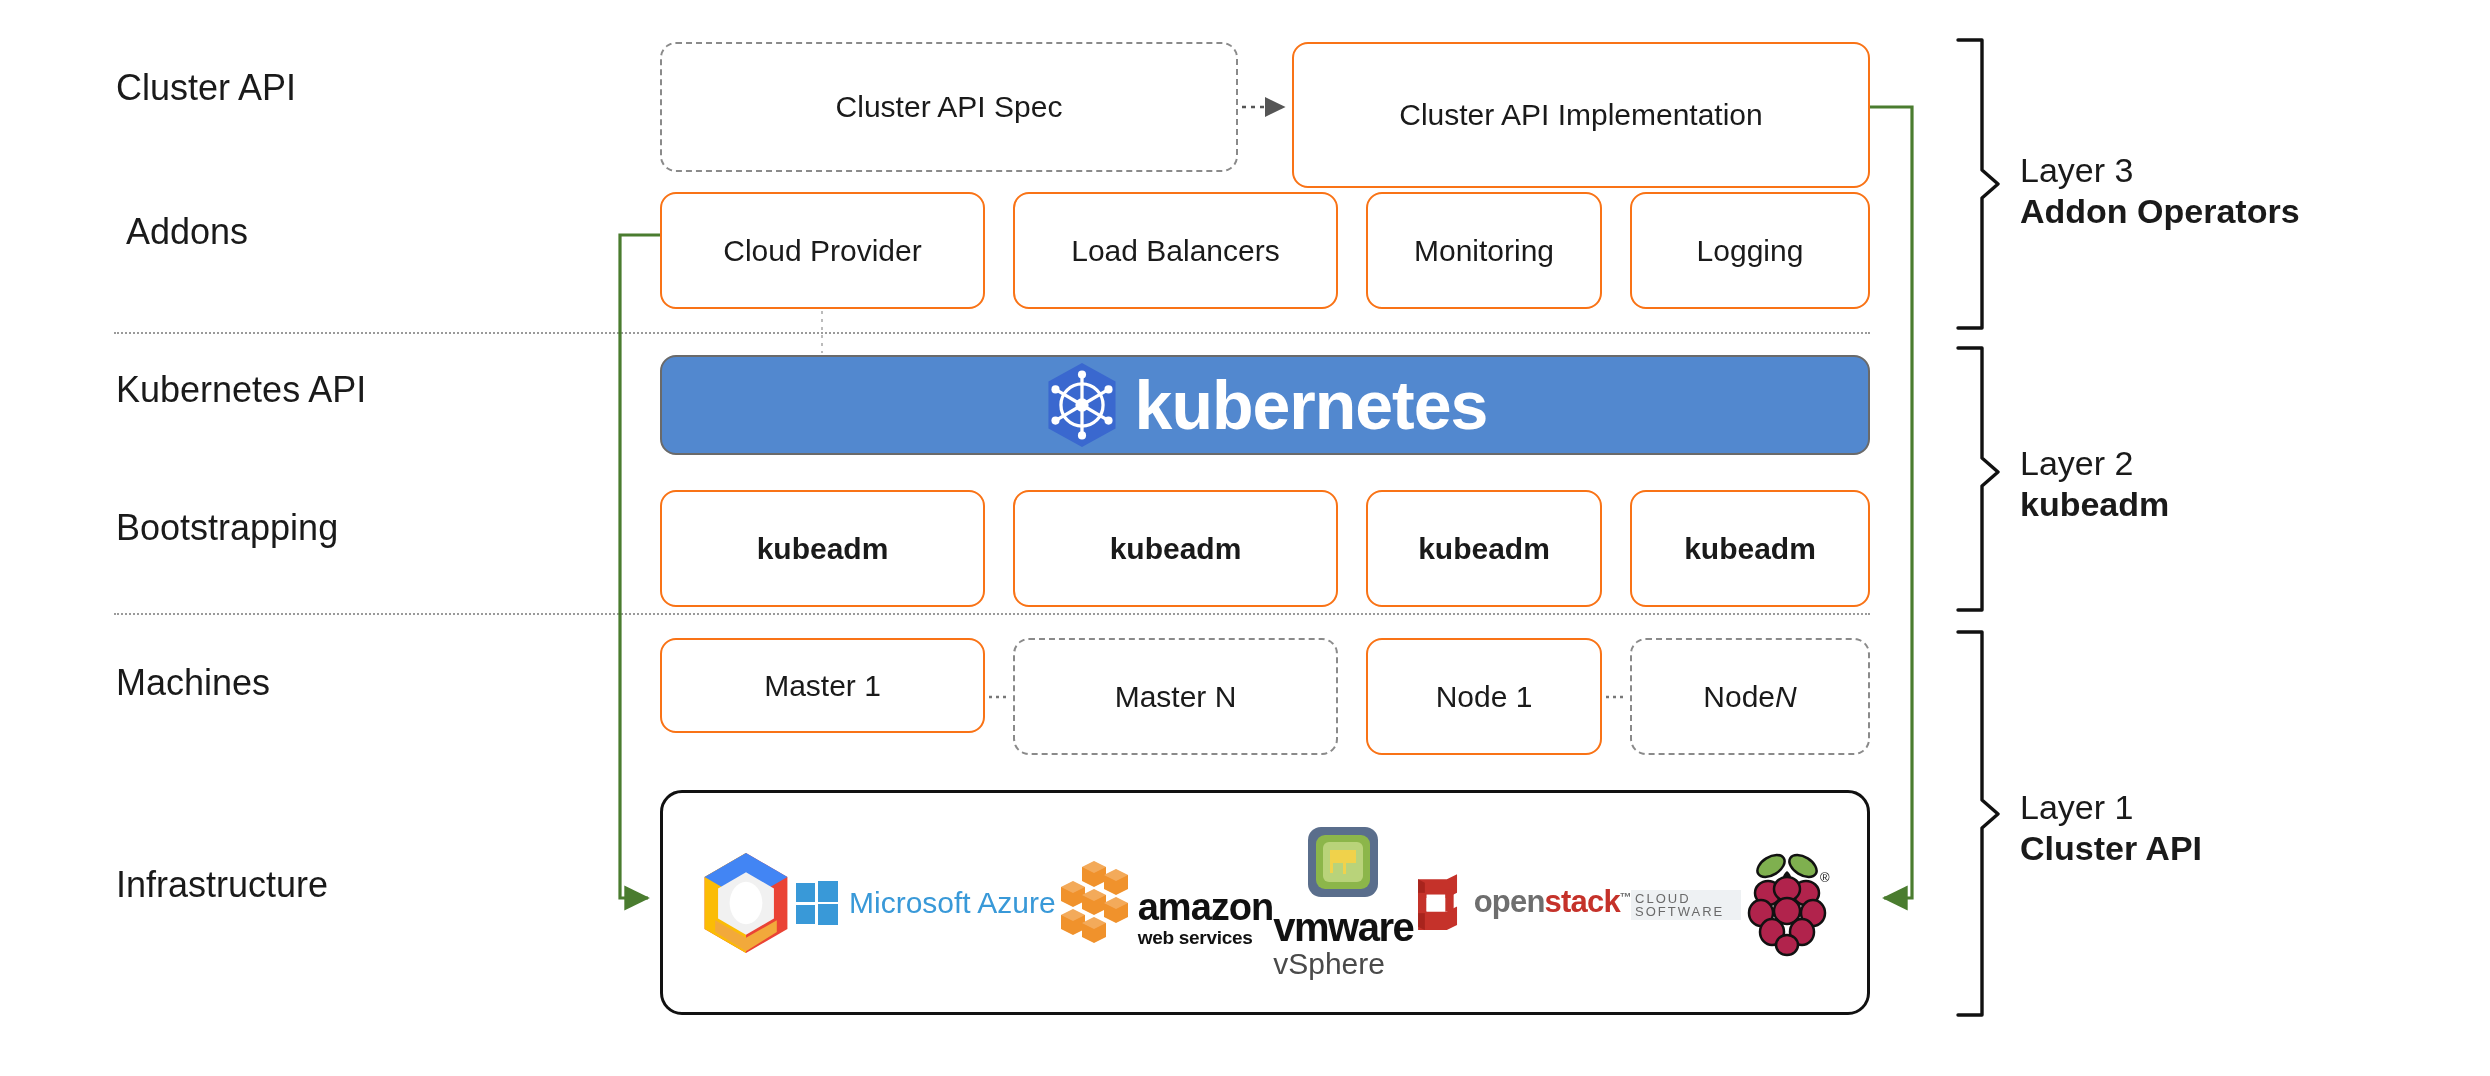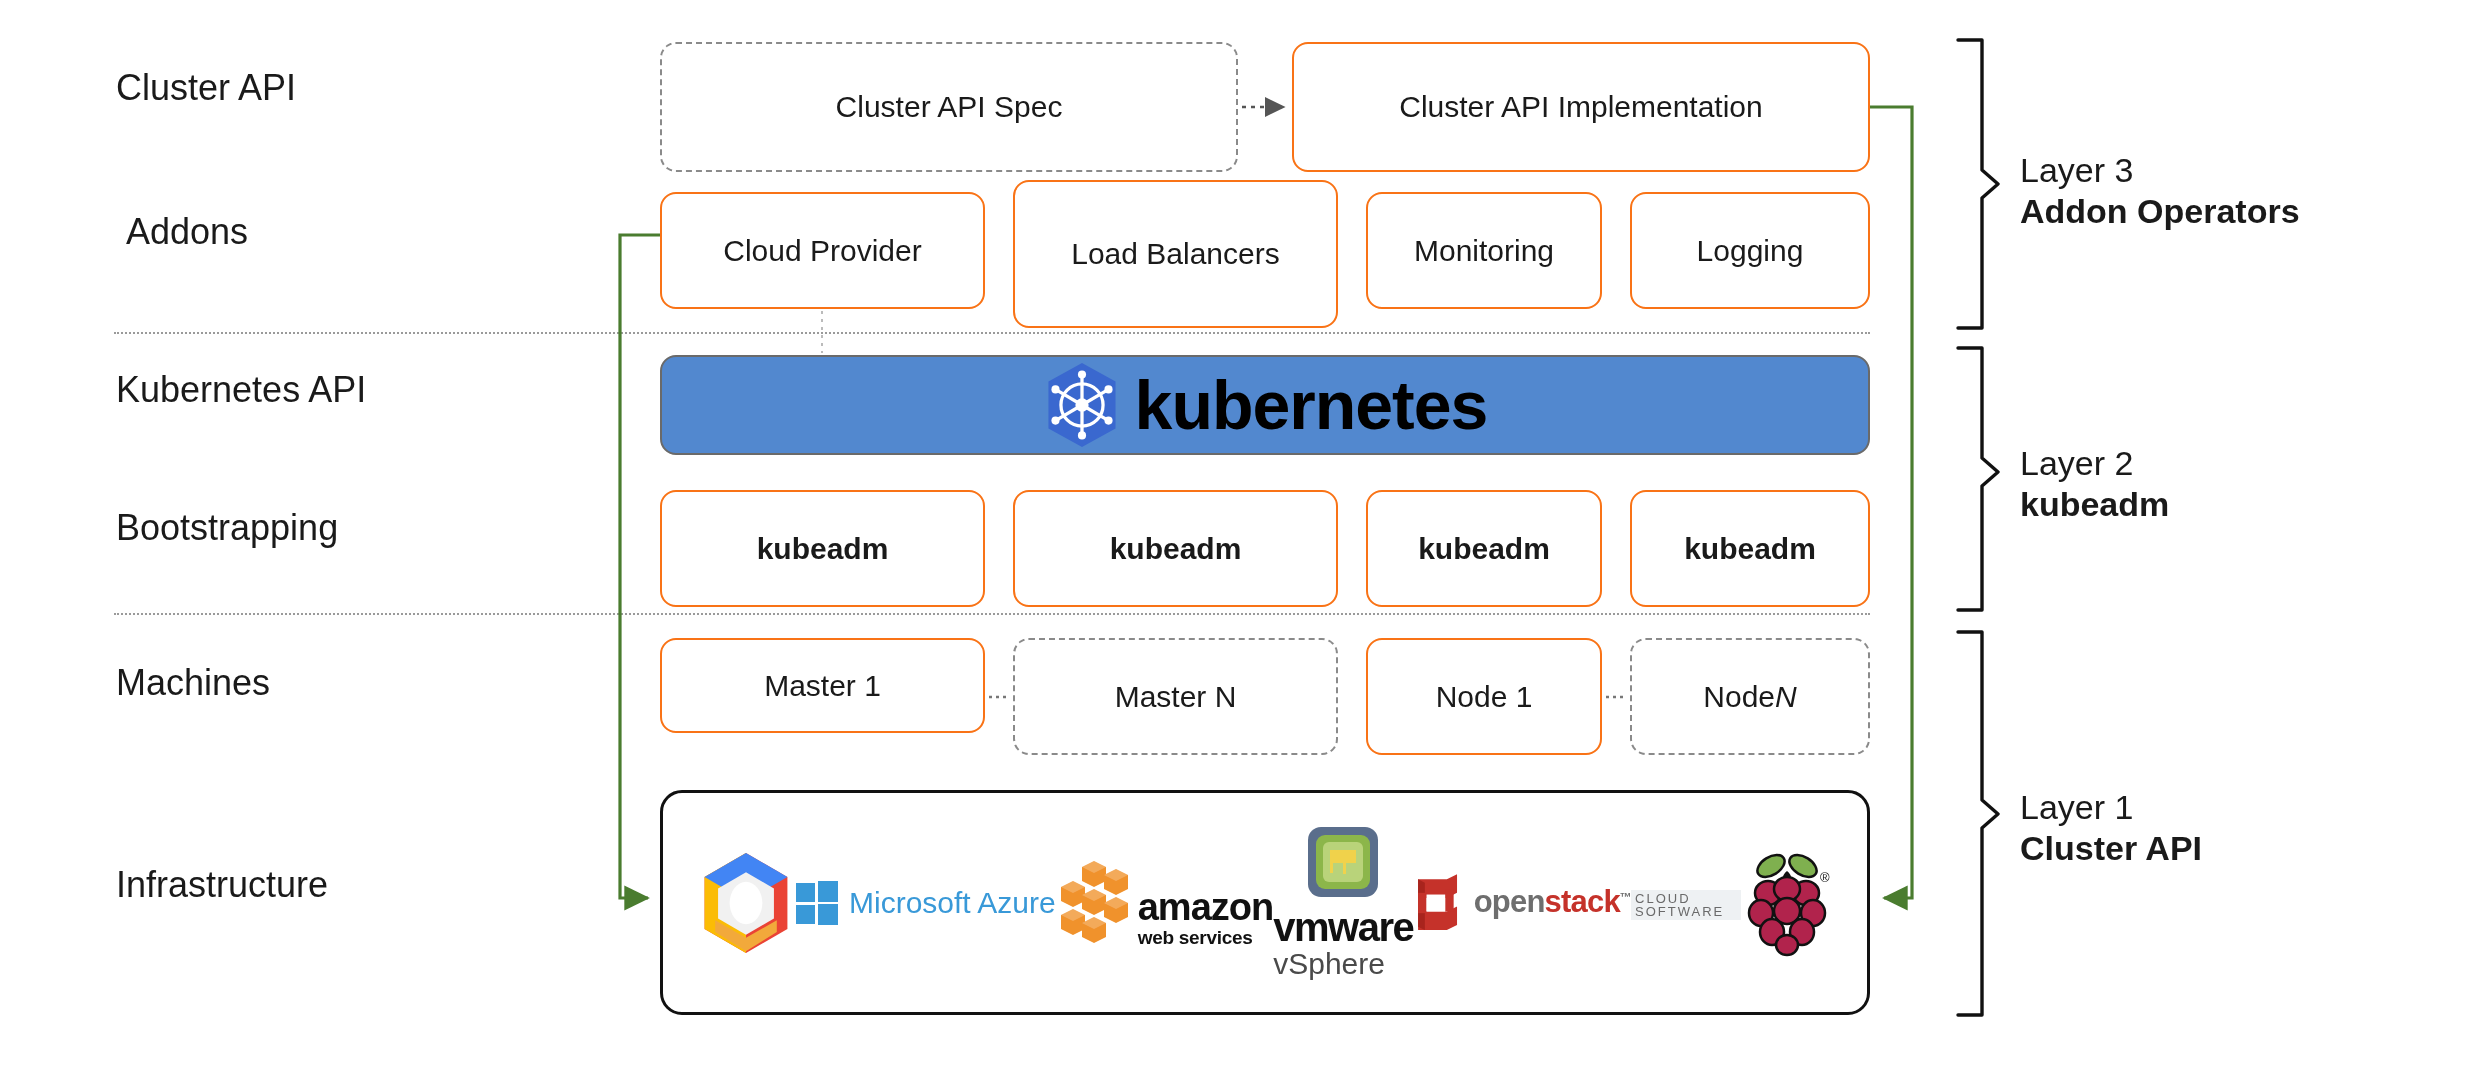--- a/index.html
+++ b/index.html
@@ -63,21 +63,21 @@
     box-sizing: border-box;
     background: #5288cf;
     border: 2px solid #6a6a6a;
     border-radius: 16px;
     display: flex;
     align-items: center;
     justify-content: center;
     gap: 14px;
   }
   .k8s-wordmark {
-    color: #000000;
+    color: #ffffff;
     font-size: 68px;
     font-weight: bold;
     letter-spacing: -1px;
     line-height: 1;
   }
 
   
   .infra-box {
     position: absolute;
     box-sizing: border-box;
@@ -145,24 +145,24 @@
   <div class="row-label" style="left:116px; top:370px;">Kubernetes API</div>
   <div class="row-label" style="left:116px; top:508px;">Bootstrapping</div>
   <div class="row-label" style="left:116px; top:663px;">Machines</div>
   <div class="row-label" style="left:116px; top:865px;">Infrastructure</div>
 
   <div class="band-sep" style="left:114px; top:332px; width:1756px;"></div>
   <div class="band-sep" style="left:114px; top:613px; width:1756px;"></div>
 
   <div class="box dashed" style="left:660px; top:42px; width:578px; height:130px;">Cluster API Spec</div>
 
-  <div class="box" style="left:1292px; top:42px; width:578px; height:130px;">Cluster API Implementation</div>
+  <div class="box" style="left:1292px; top:42px; width:578px; height:146px;">Cluster API Implementation</div>
 
   <div class="box" style="left:660px; top:192px; width:325px; height:117px;">Cloud Provider</div>
-  <div class="box" style="left:1013px; top:180px; width:325px; height:148px;">Load Balancers</div>
+  <div class="box" style="left:1013px; top:192px; width:325px; height:117px;">Load Balancers</div>
   <div class="box" style="left:1366px; top:192px; width:236px; height:117px;">Monitoring</div>
   <div class="box" style="left:1630px; top:192px; width:240px; height:117px;">Logging</div>
 
   <div class="k8s-banner" style="left:660px; top:355px; width:1210px; height:100px;">
     <svg width="78" height="88" viewBox="0 0 100 112" style="display:block;">
       <polygon points="50,2 93,26 93,86 50,110 7,86 7,26" fill="#3a68cf"></polygon>
       <g fill="none" stroke="#ffffff" stroke-width="4.2">
         <circle cx="50" cy="56" r="27"></circle>
         <circle cx="50" cy="56" r="8.5" fill="#ffffff" stroke="none"></circle>
         <line x1="50" y1="56" x2="50" y2="17"></line>

